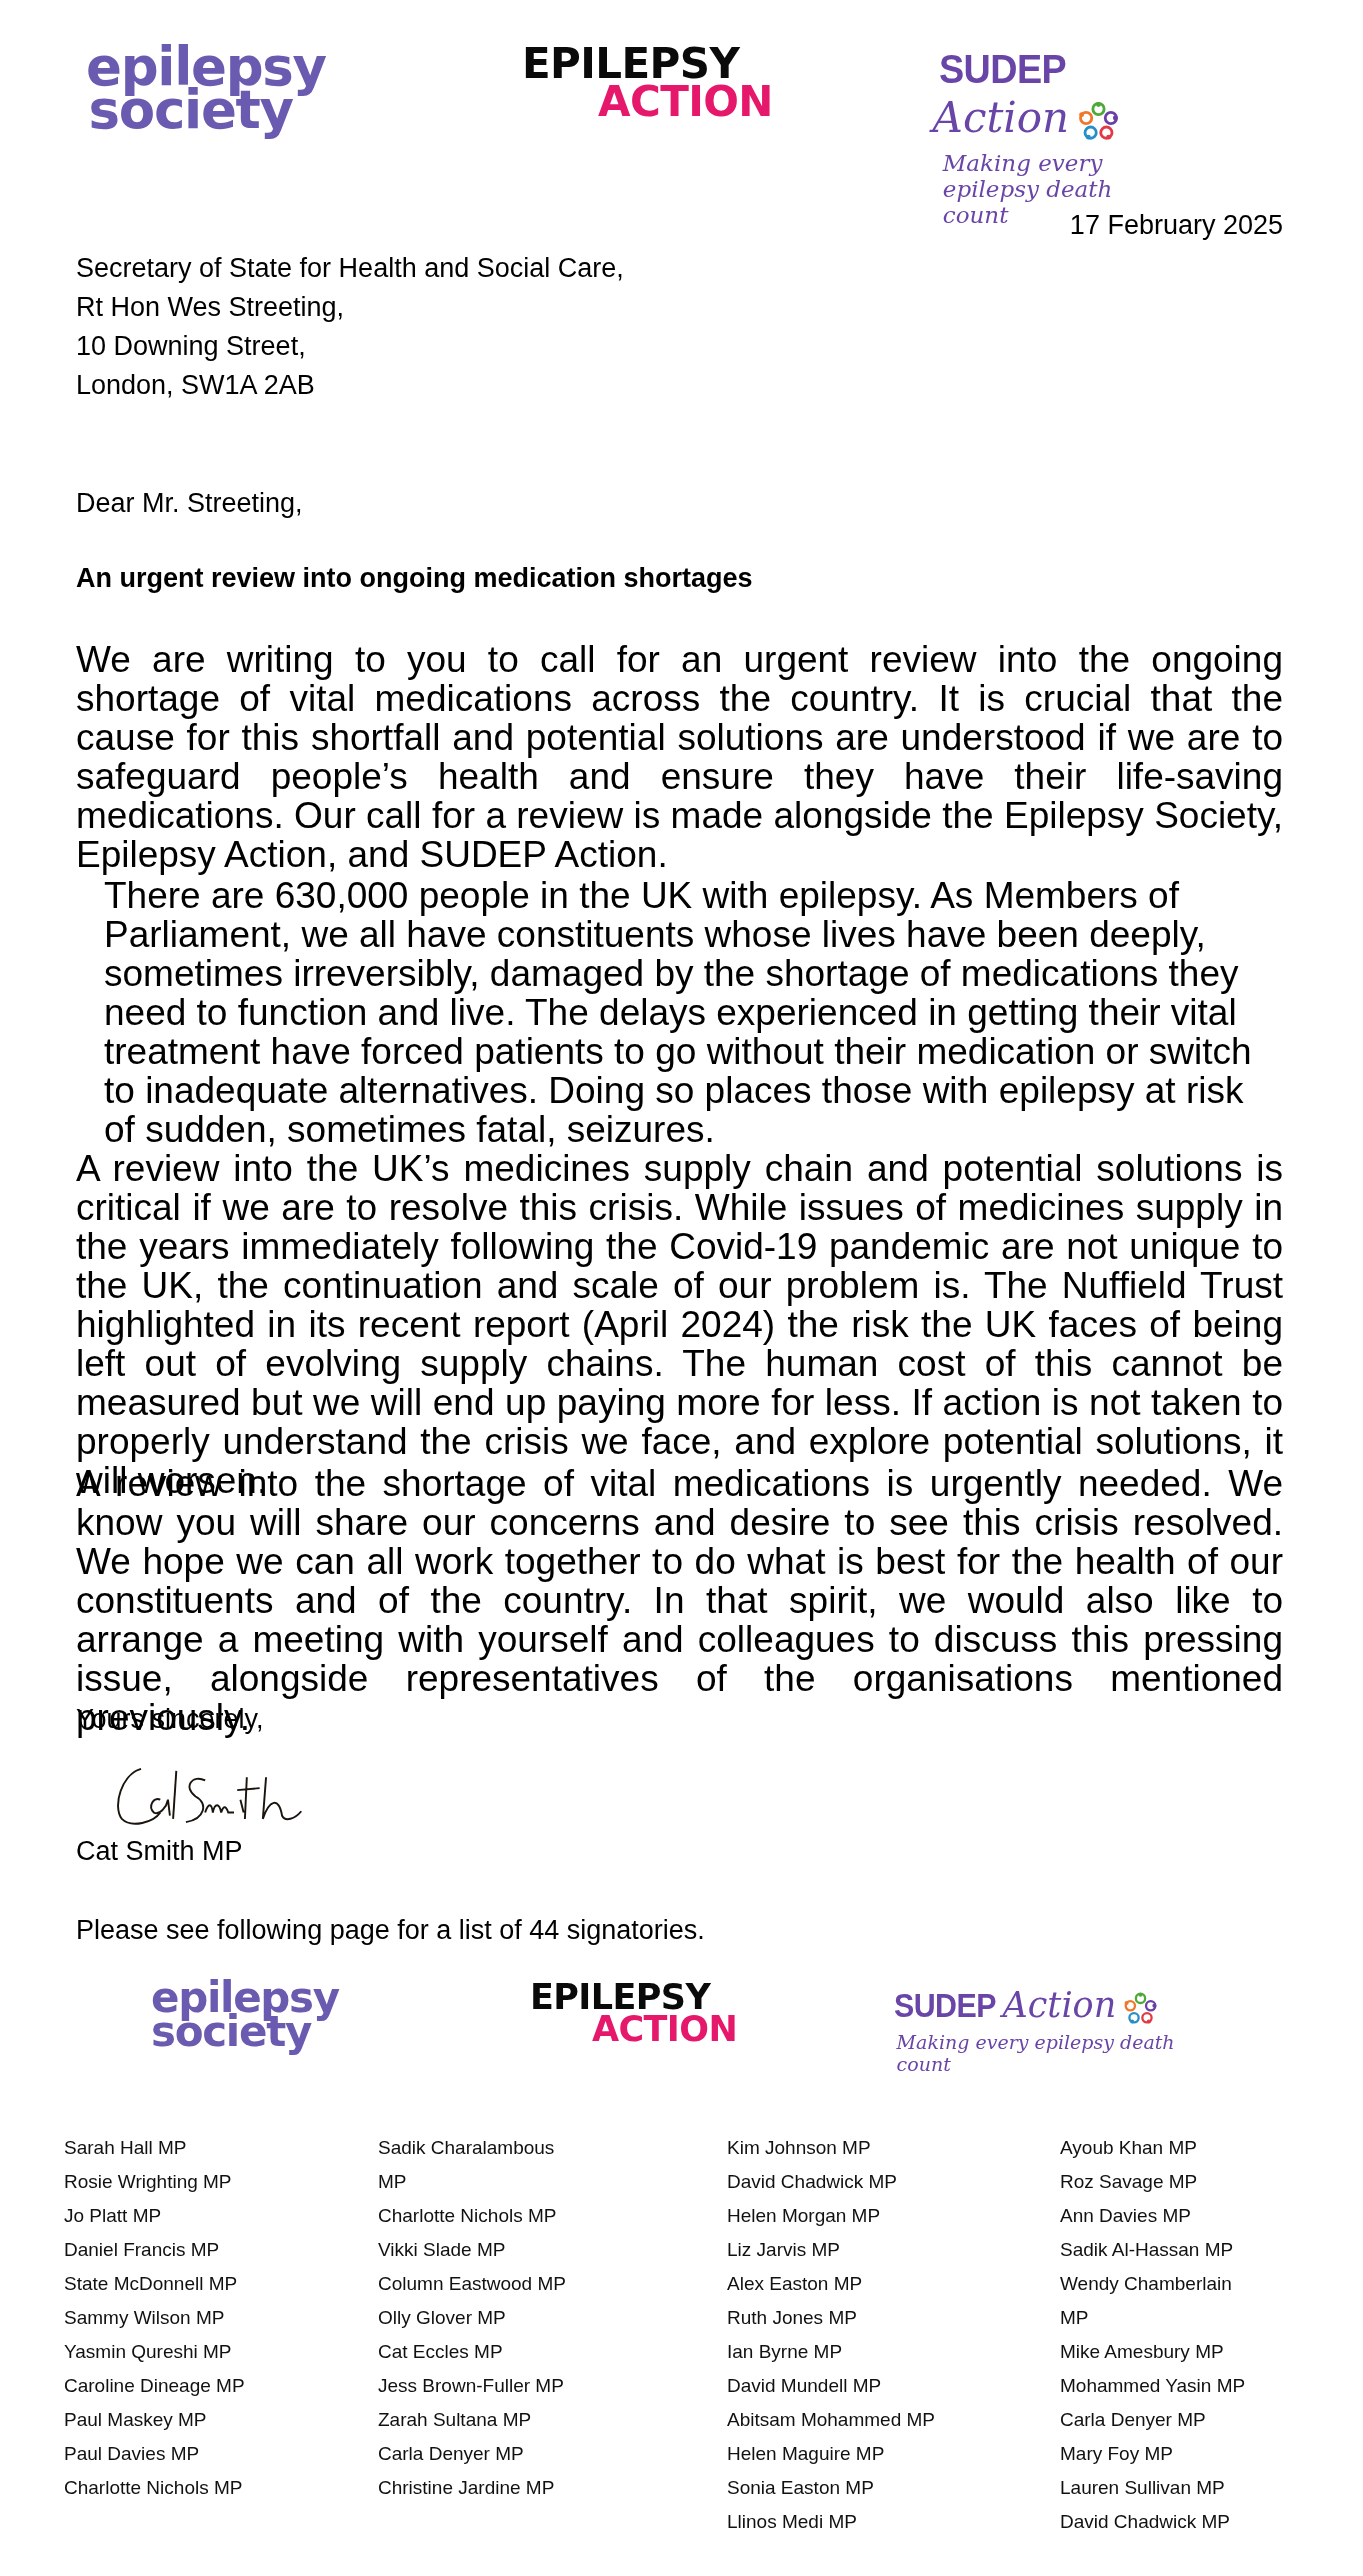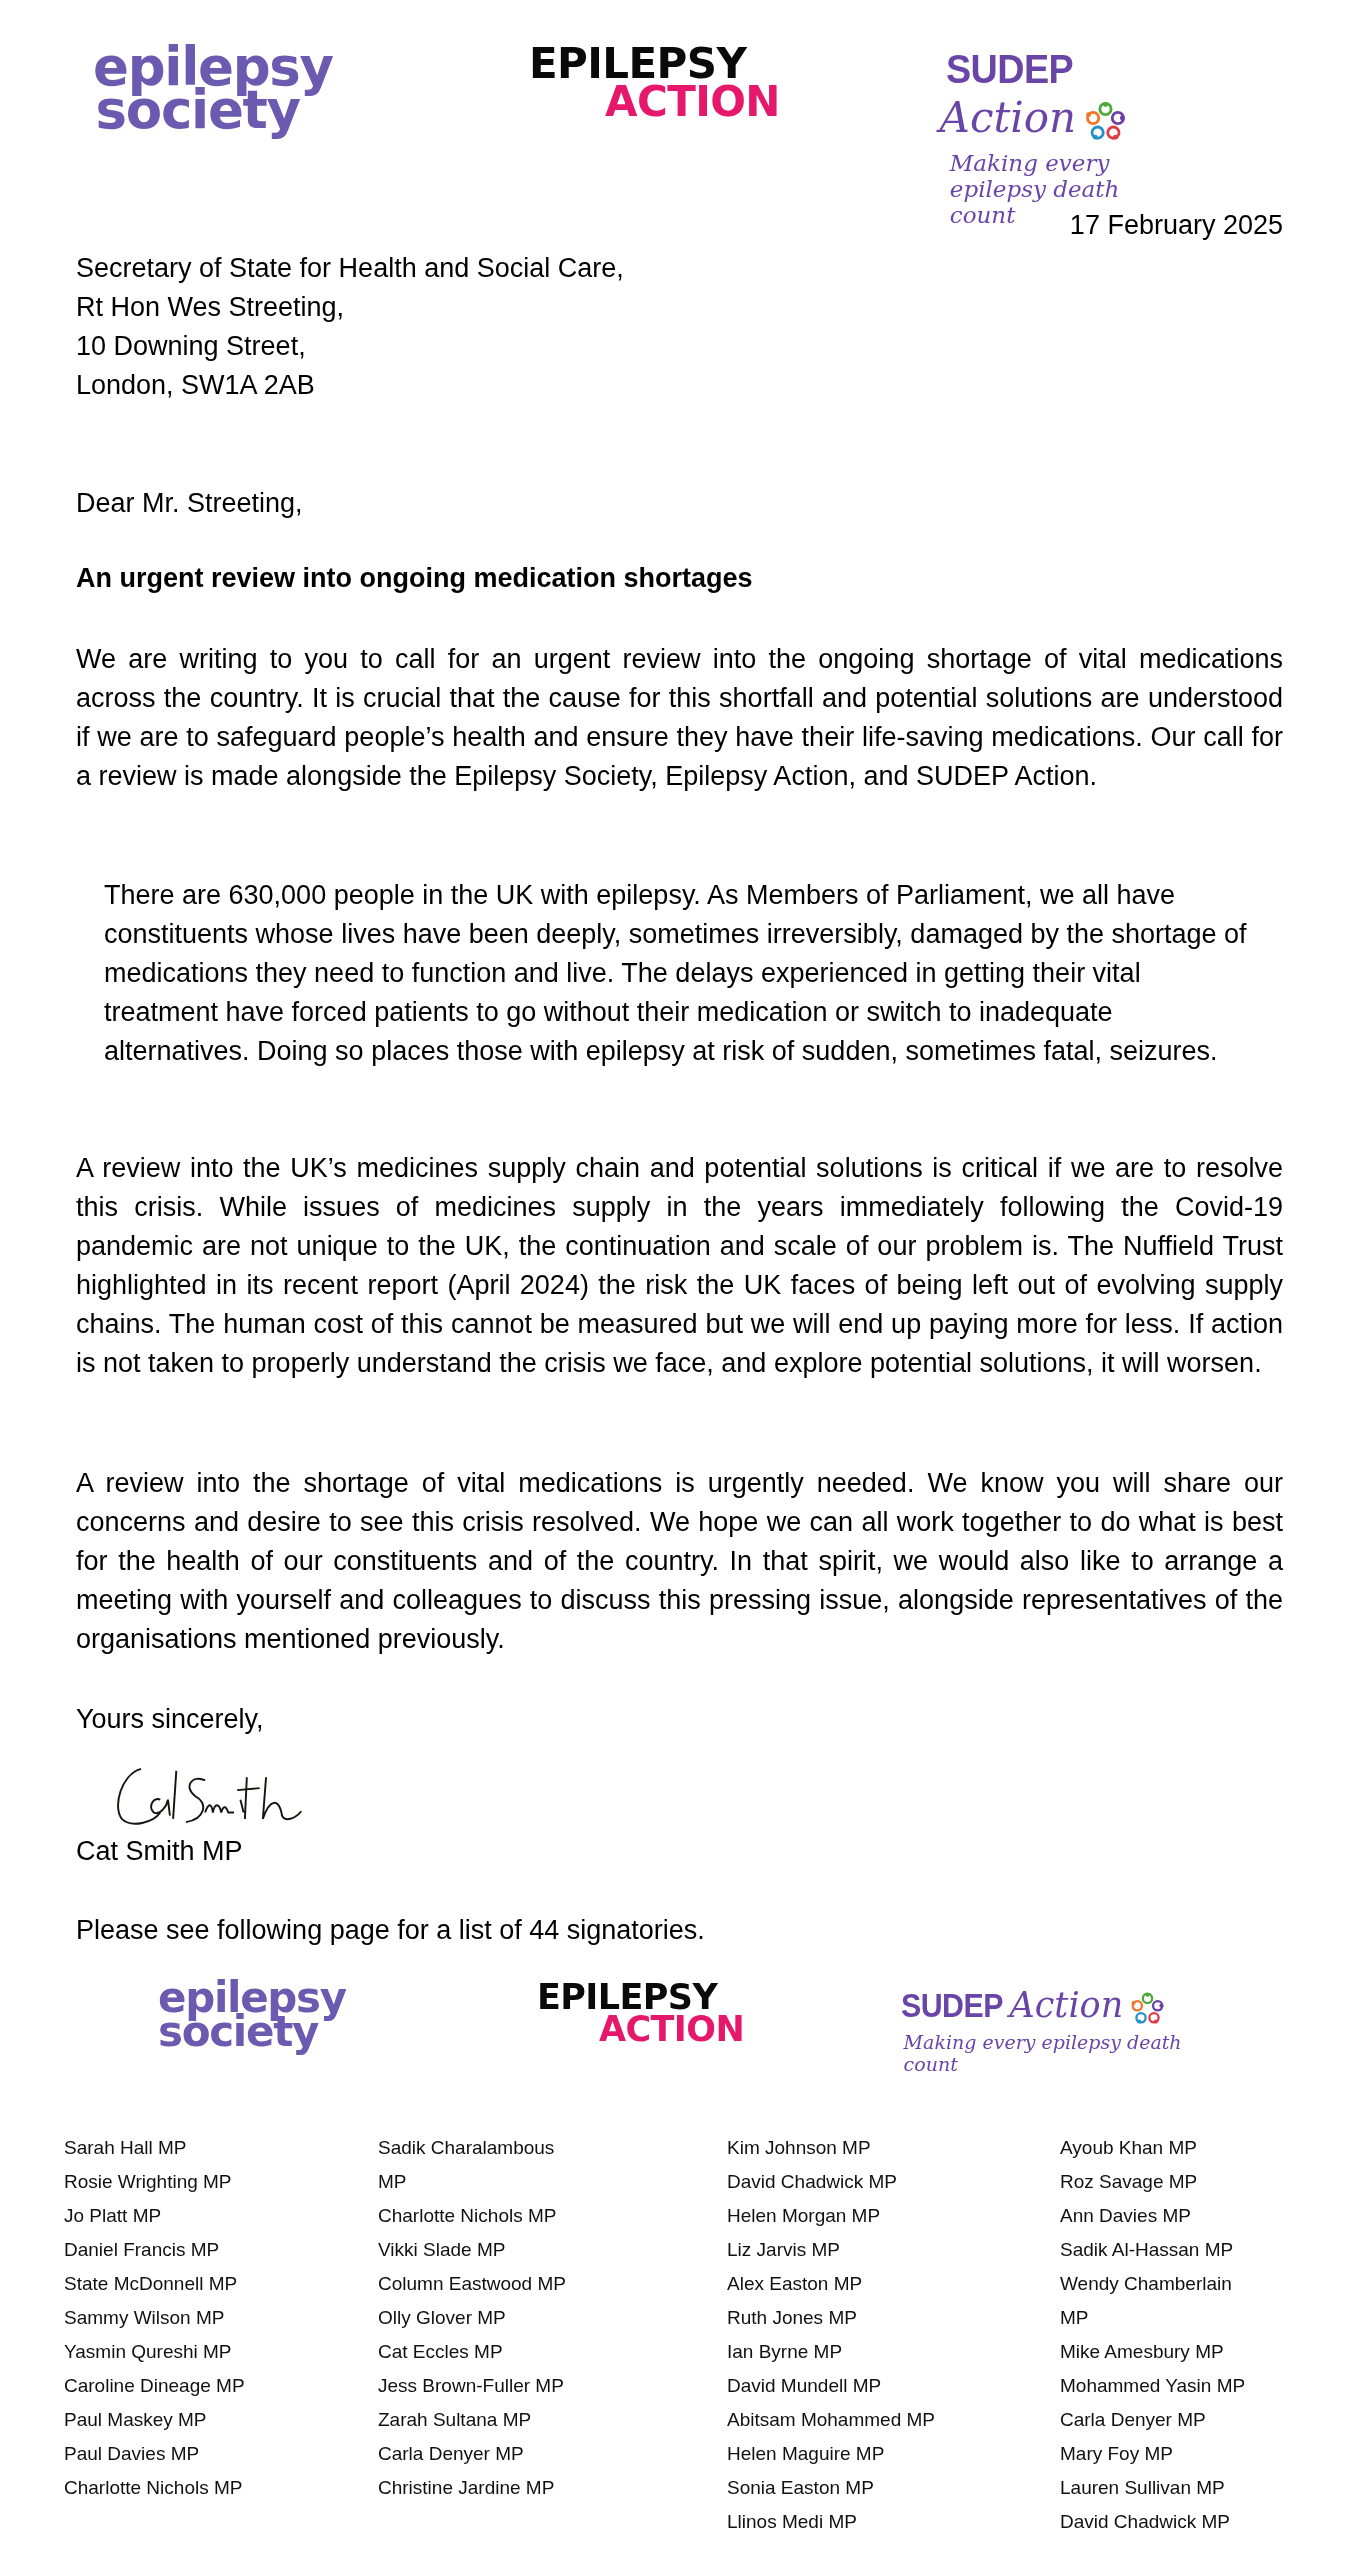--- a/index.html
+++ b/index.html
@@ -1,33 +1,33 @@
 <!DOCTYPE html>
 <html style="font-size:10.3px"><head>
 <meta charset="utf-8">
 <style>
   html, body { margin: 0; padding: 0; background: #ffffff; }
   body {
     width: 1364px; height: 2576px; position: relative; overflow: hidden;
     font-family: "Liberation Sans", sans-serif; color: #000;
   }
-  .logo-row { position: absolute; left: 16px; width: 1172px; }
+  .logo-row { position: absolute; left: 9px; width: 1172px; }
   .es-logo { position: absolute; font-family: "DejaVu Sans", sans-serif; font-weight: bold; color: #6a5bb0; letter-spacing: -1.3px; line-height: 0.82; }
   .ea-logo { position: absolute; font-family: "DejaVu Sans", sans-serif; font-weight: bold; line-height: 0.9; letter-spacing: -0.6px; }
   .ea-logo .top { color: #0a0a0a; display: block; }
   .ea-logo .bottom { color: #e6186b; display: block; }
   .sudep-logo { position: absolute; color: #6a45a8; }
   .sudep-logo .sudep-word { font-family: "Liberation Sans", sans-serif; font-weight: bold; letter-spacing: -0.6px; transform: scaleX(0.92); display: inline-block; transform-origin: left; }
   .sudep-logo .action-word { font-family: "DejaVu Serif", serif; font-style: italic; font-weight: normal; color: #6a45a8; }
   .sudep-logo .tagline { font-family: "DejaVu Serif", serif; font-style: italic; color: #6a45a8; display: block; }
   .flower { display: inline-block; vertical-align: middle; }
 
   .text { position: absolute; left: 76px; font-size: 27px; line-height: 39px; }
   .date { position: absolute; right: 81px; font-size: 27px; }
-  .para { position: absolute; left: 76px; width: 1207px; font-size: 27px; line-height: 39px; text-align: justify; }
+  .para { position: absolute; left: 76px; width: 1207px; font-size: 37px; line-height: 39px; text-align: justify; }
   .para.left { text-align: left; margin-left: 28px; }
   .subject { position: absolute; left: 76px; font-size: 27px; font-weight: bold; }
   .signature { position: absolute; left: 109px; top: 1761px; }
 
   .sig-col { position: absolute; top: 2131px; font-size: 19px; line-height: 34px; color: #111; font-family: "Liberation Sans", sans-serif; }
   .sig-col div { white-space: nowrap; }
 </style>
 </head>
 <body>
 

